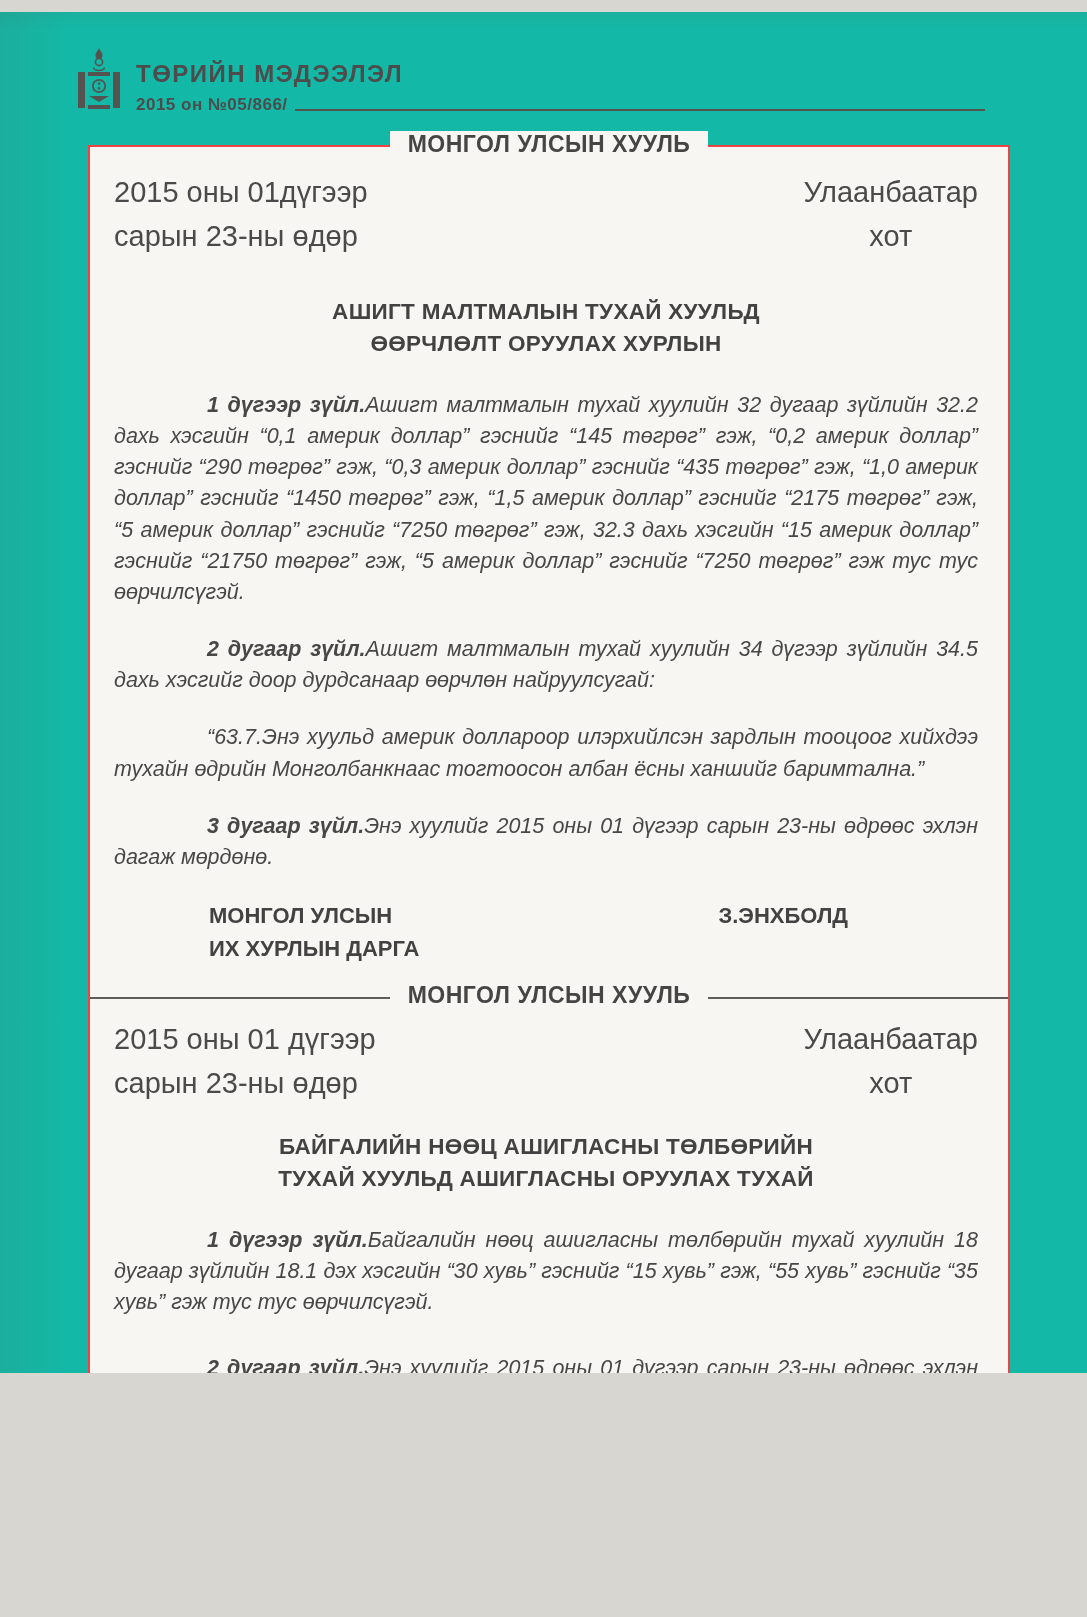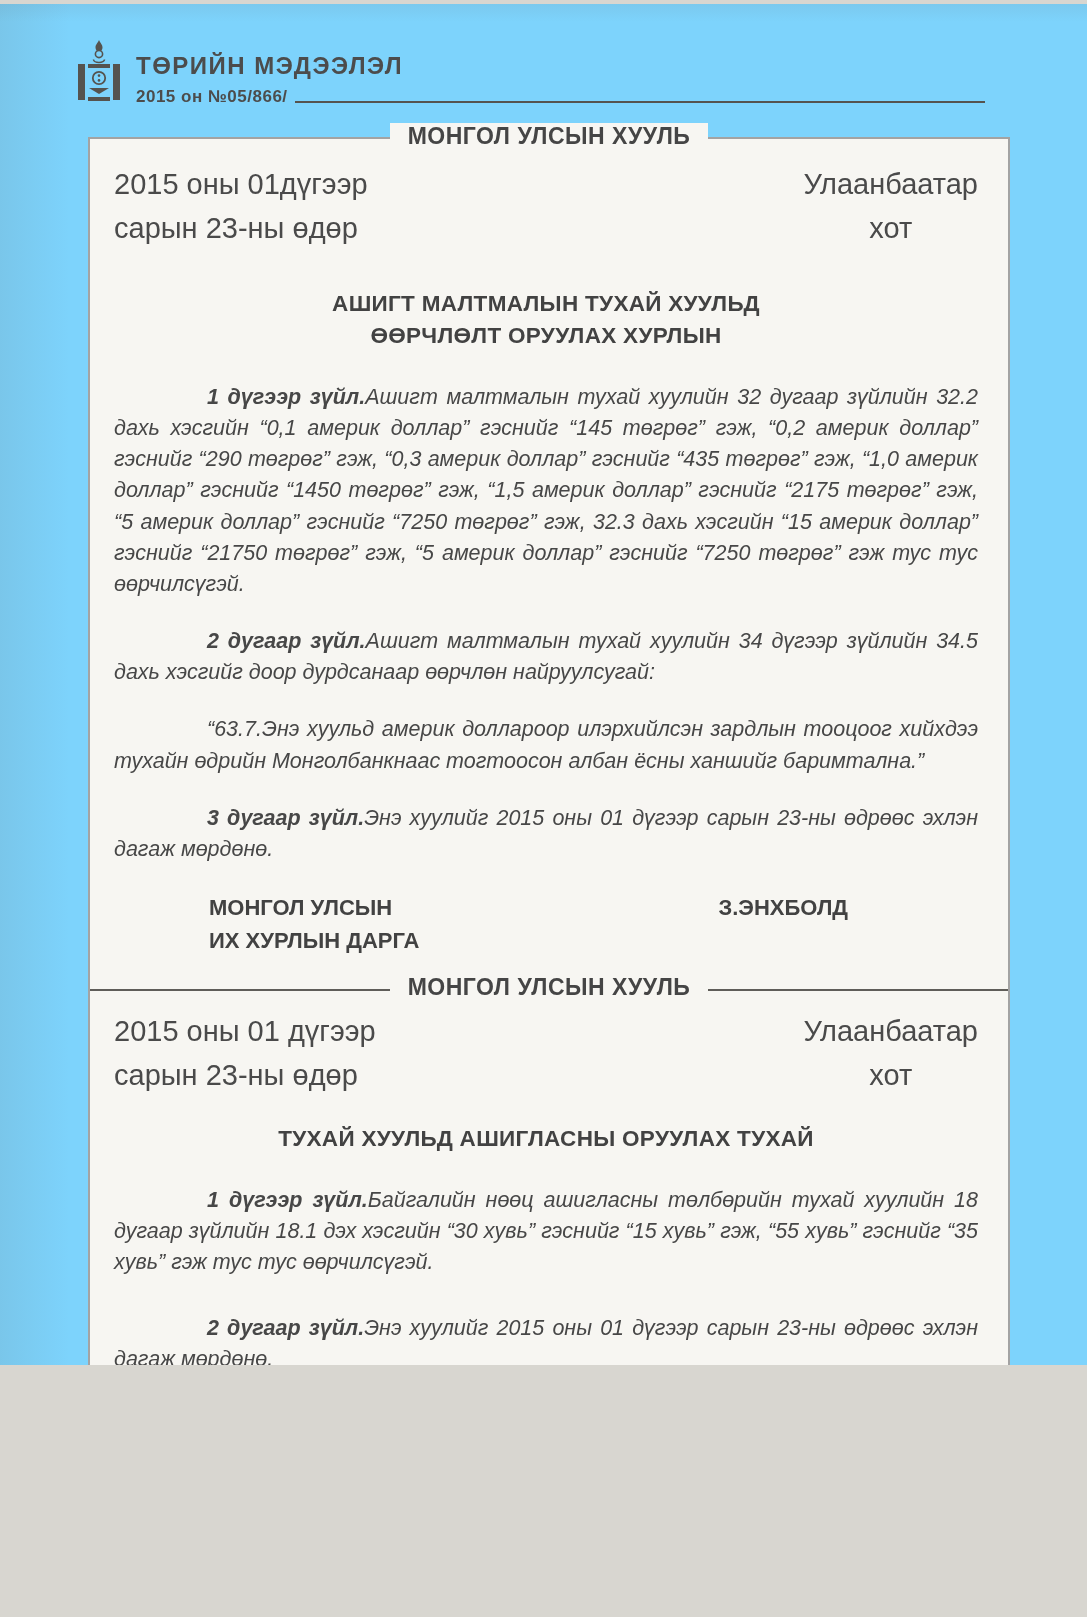--- a/index.html
+++ b/index.html
@@ -1,20 +1,20 @@
 <!DOCTYPE html>
 <html><head>
 <meta charset="utf-8">
 <style>
   html,body { margin:0; padding:0; background:#d8d6d0; }
   .page {
     position:relative;
     width:1087px; height:1361px;
-    margin:4px auto;
-    background:#7dd3fc;
+    margin:12px auto;
+    background:#14b8a6;
     font-family:"Liberation Sans", sans-serif;
     color:#474747;
     overflow:hidden;
   }
   .scan-edge {
     position:absolute; left:0; top:0; bottom:0; width:70px;
     background:linear-gradient(90deg, rgba(90,85,75,0.10), rgba(90,85,75,0));
     pointer-events:none;
   }
   .scan-edge-top {
@@ -34,21 +34,21 @@
   .masthead-issue { font-size:17px; font-weight:bold; color:#4c4c4c; margin-top:7px; letter-spacing:0.5px; }
   .masthead-rule {
     position:absolute; left:295px; top:97px; width:690px;
     border-top:2px solid #55534f;
   }
 
   
   .law-box {
     position:absolute; left:88px; top:133px;
     width:922px; height:1365px;
-    border:2px solid #a3a3a3;
+    border:2px solid #ef4444;
     box-sizing:border-box;
     padding:0 30px 0 24px;
     background:#f7f6f2;
   }
   .banner-top {
     position:absolute; top:-16px; left:0; right:0; text-align:center;
   }
   .banner-top .banner-label,
   .section-divider .banner-label {
     display:inline-block;
@@ -194,20 +194,21 @@
         <div>2015 оны 01 дүгээр</div>
         <div>сарын 23-ны өдөр</div>
       </div>
       <div class="city-block">
         <div>Улаанбаатар</div>
         <div>хот</div>
       </div>
     </div>
 
     <div class="law-title second">
+      <div>БАЙГАЛИЙН НӨӨЦ АШИГЛАСНЫ ТӨЛБӨРИЙН</div>
       <div>ТУХАЙ ХУУЛЬД АШИГЛАСНЫ ОРУУЛАХ ТУХАЙ</div>
     </div>
 
     <p class="article"><span class="lead">1 дүгээр зүйл.</span><span>Байгалийн нөөц ашигласны төлбөрийн тухай хуулийн 18 дугаар зүйлийн 18.1 дэх хэсгийн “30 хувь” гэснийг “15 хувь” гэж, “55 хувь” гэснийг “35 хувь” гэж тус тус өөрчилсүгэй.</span></p>
 
     <p class="article second-law-p2"><span class="lead">2 дугаар зүйл.</span><span>Энэ хуулийг 2015 оны 01 дүгээр сарын 23-ны өдрөөс эхлэн дагаж мөрдөнө.</span></p>
 
     <div class="signature second">
       <div>
         <div>МОНГОЛ УЛСЫН</div>

